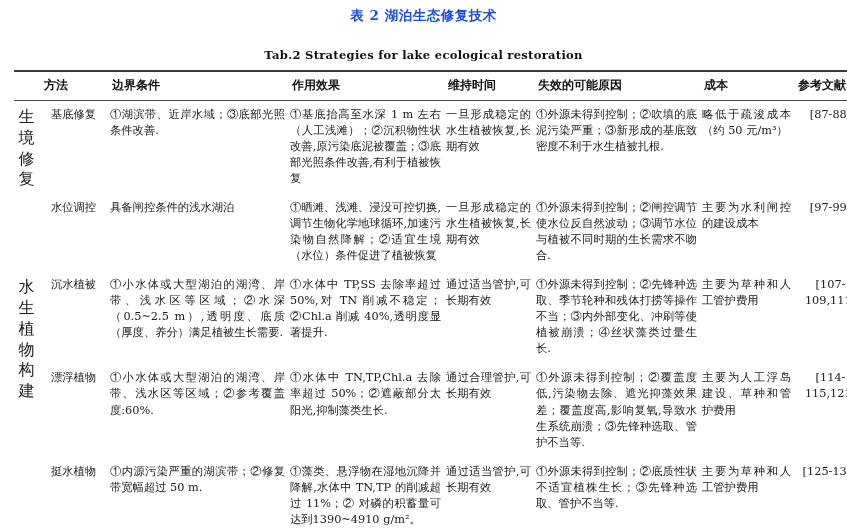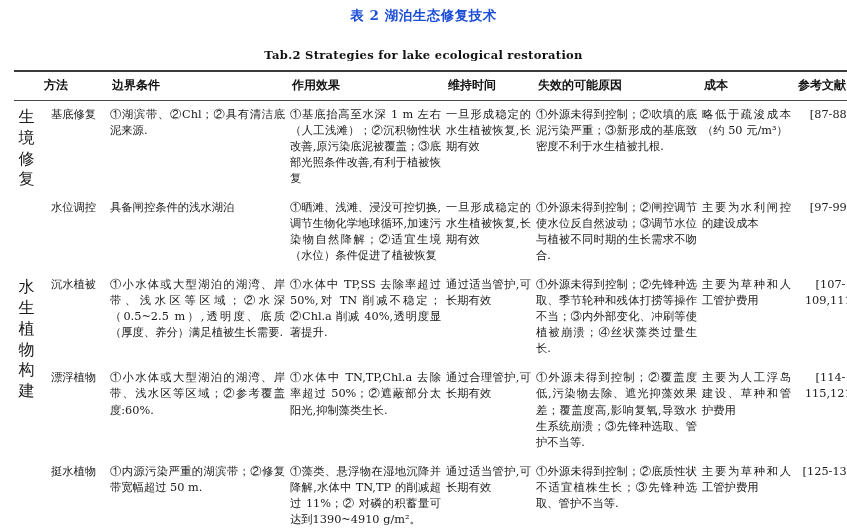--- a/index.html
+++ b/index.html
@@ -128,21 +128,21 @@
         <th class="c-ref">参考文献</th>
       </tr>
     </thead>
     <tbody>
 
       <tr>
         <td class="c-group" rowspan="2">
           <span class="group-vert">生境修复</span>
         </td>
         <td class="c-method">基底修复</td>
-        <td class="c-bound justify">①湖滨带、②Chl；②具有清洁底泥来源.</td>
+        <td class="c-bound justify">①湖滨带、近岸水域；③底部光照条件改善.</td>
         <td class="c-effect justify">①基底抬高至水深 1 m 左右（人工浅滩）；②沉积物性状改善,原污染底泥被覆盖；③底部光照条件改善,有利于植被恢复</td>
         <td class="c-duration justify">一旦形成稳定的水生植被恢复,长期有效</td>
         <td class="c-reason justify">①外源未得到控制；②吹填的底泥污染严重；③新形成的基底致密度不利于水生植被扎根.</td>
         <td class="c-cost justify">略低于疏浚成本（约 50 元/m³）</td>
         <td class="c-ref">[87-88]</td>
       </tr>
 
       <tr>
         <td class="c-method">水位调控</td>
         <td class="c-bound justify">具备闸控条件的浅水湖泊</td>

